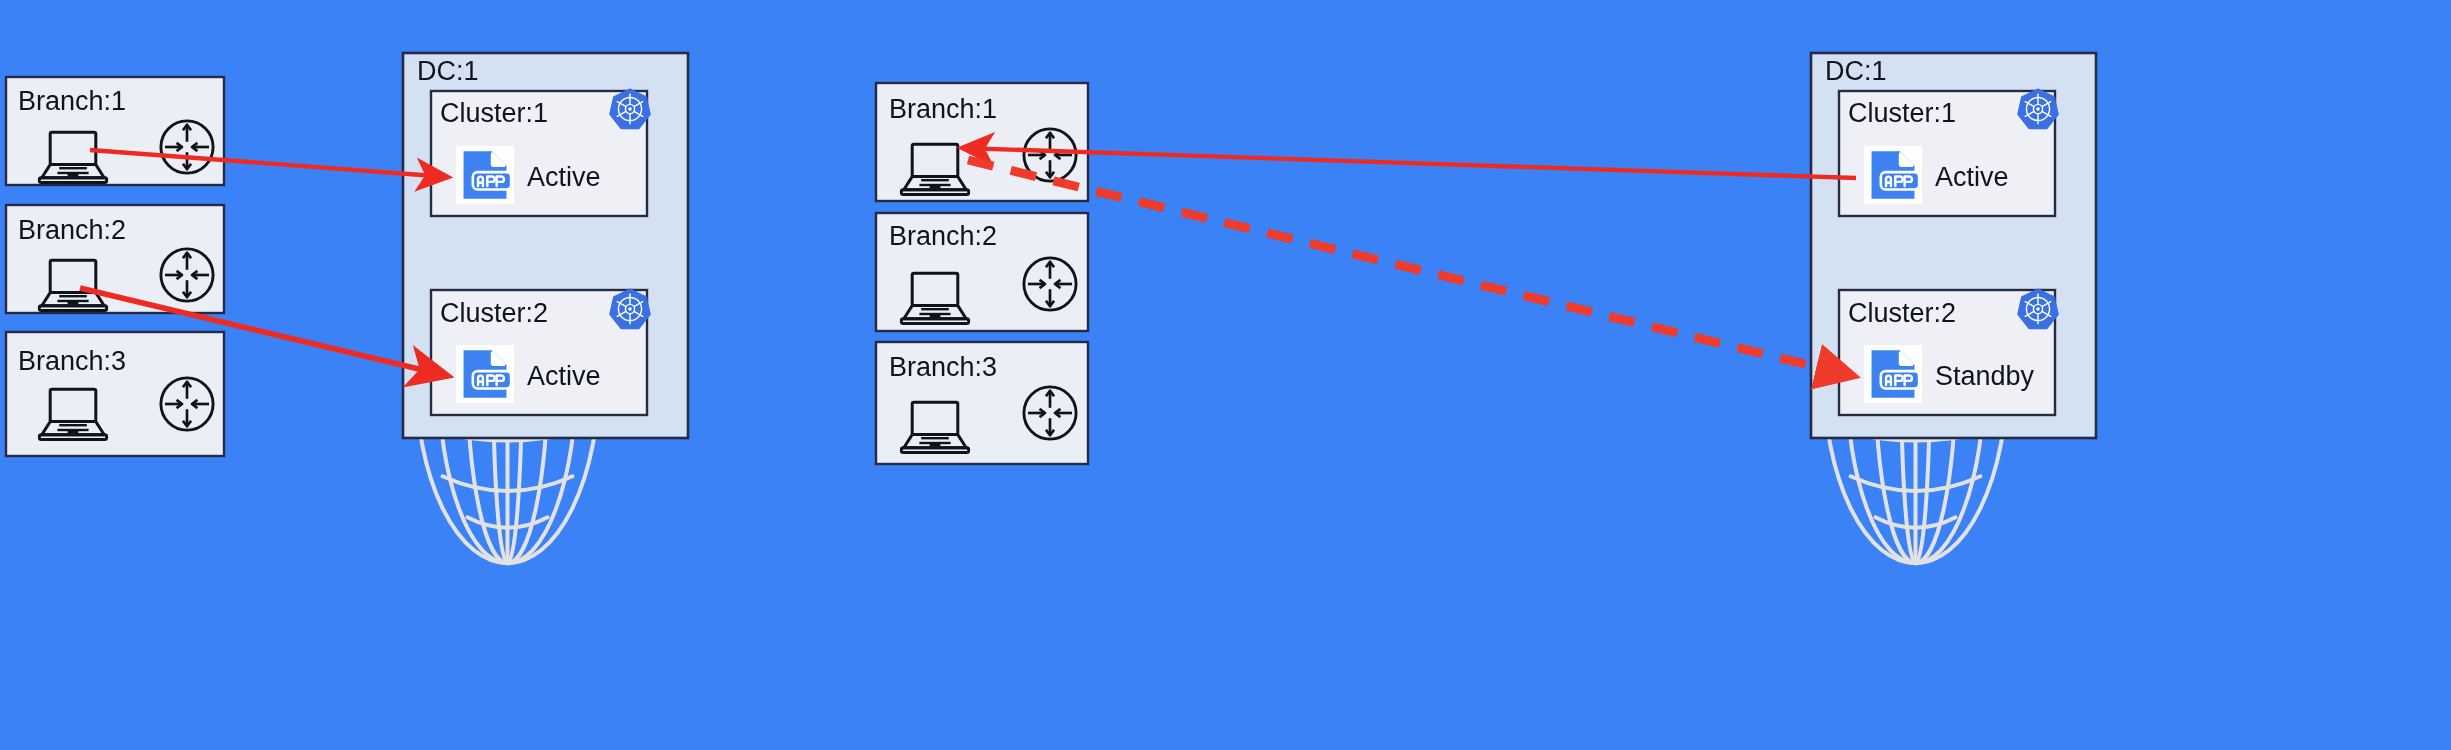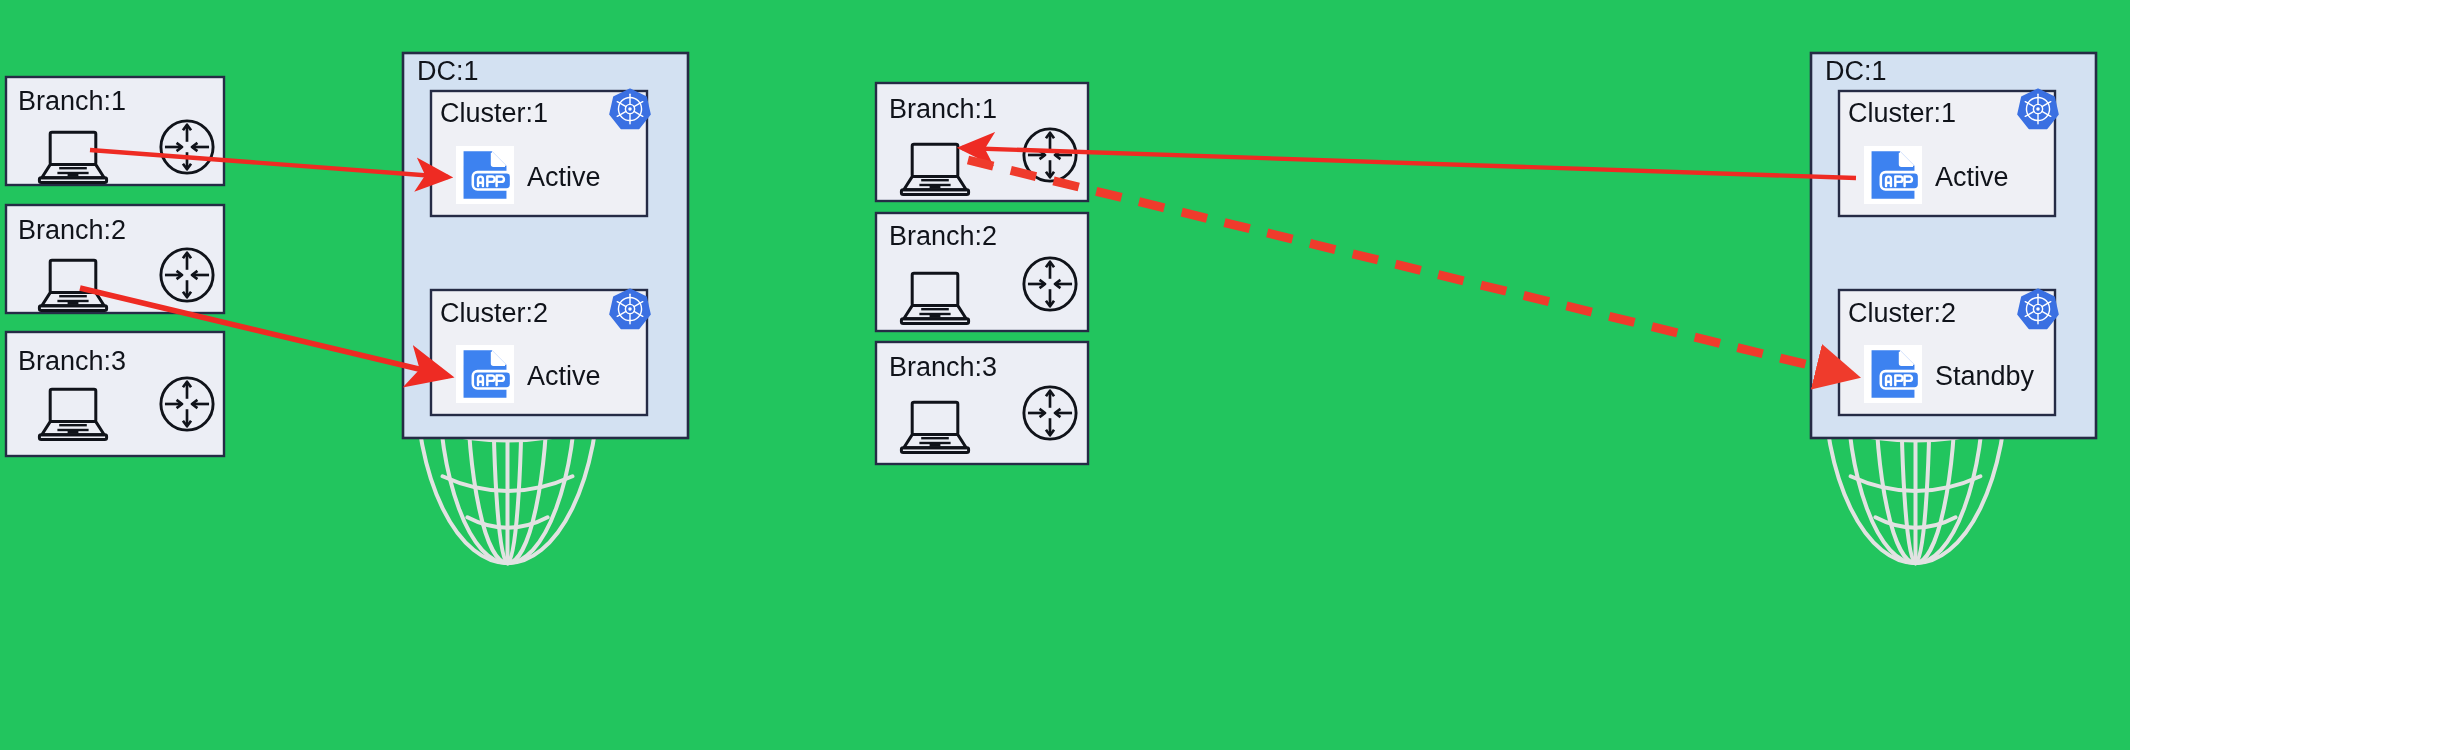--- a/index.html
+++ b/index.html
@@ -8,23 +8,23 @@
     background: #ffffff;
   }
   body {
     font-family: "Liberation Sans", sans-serif;
     width: 2451px;
     height: 750px;
     overflow: hidden;
   }
   #stage {
     position: relative;
-    width: 2130px;
+    width: 2451px;
     height: 750px;
-    background: #22c55e;
+    background: #3b82f6;
   }
   svg.layer {
     position: absolute;
     top: 0;
     left: 0;
     width: 2451px;
     height: 750px;
   }
   .box-label {
     font-family: "Liberation Sans", sans-serif;

